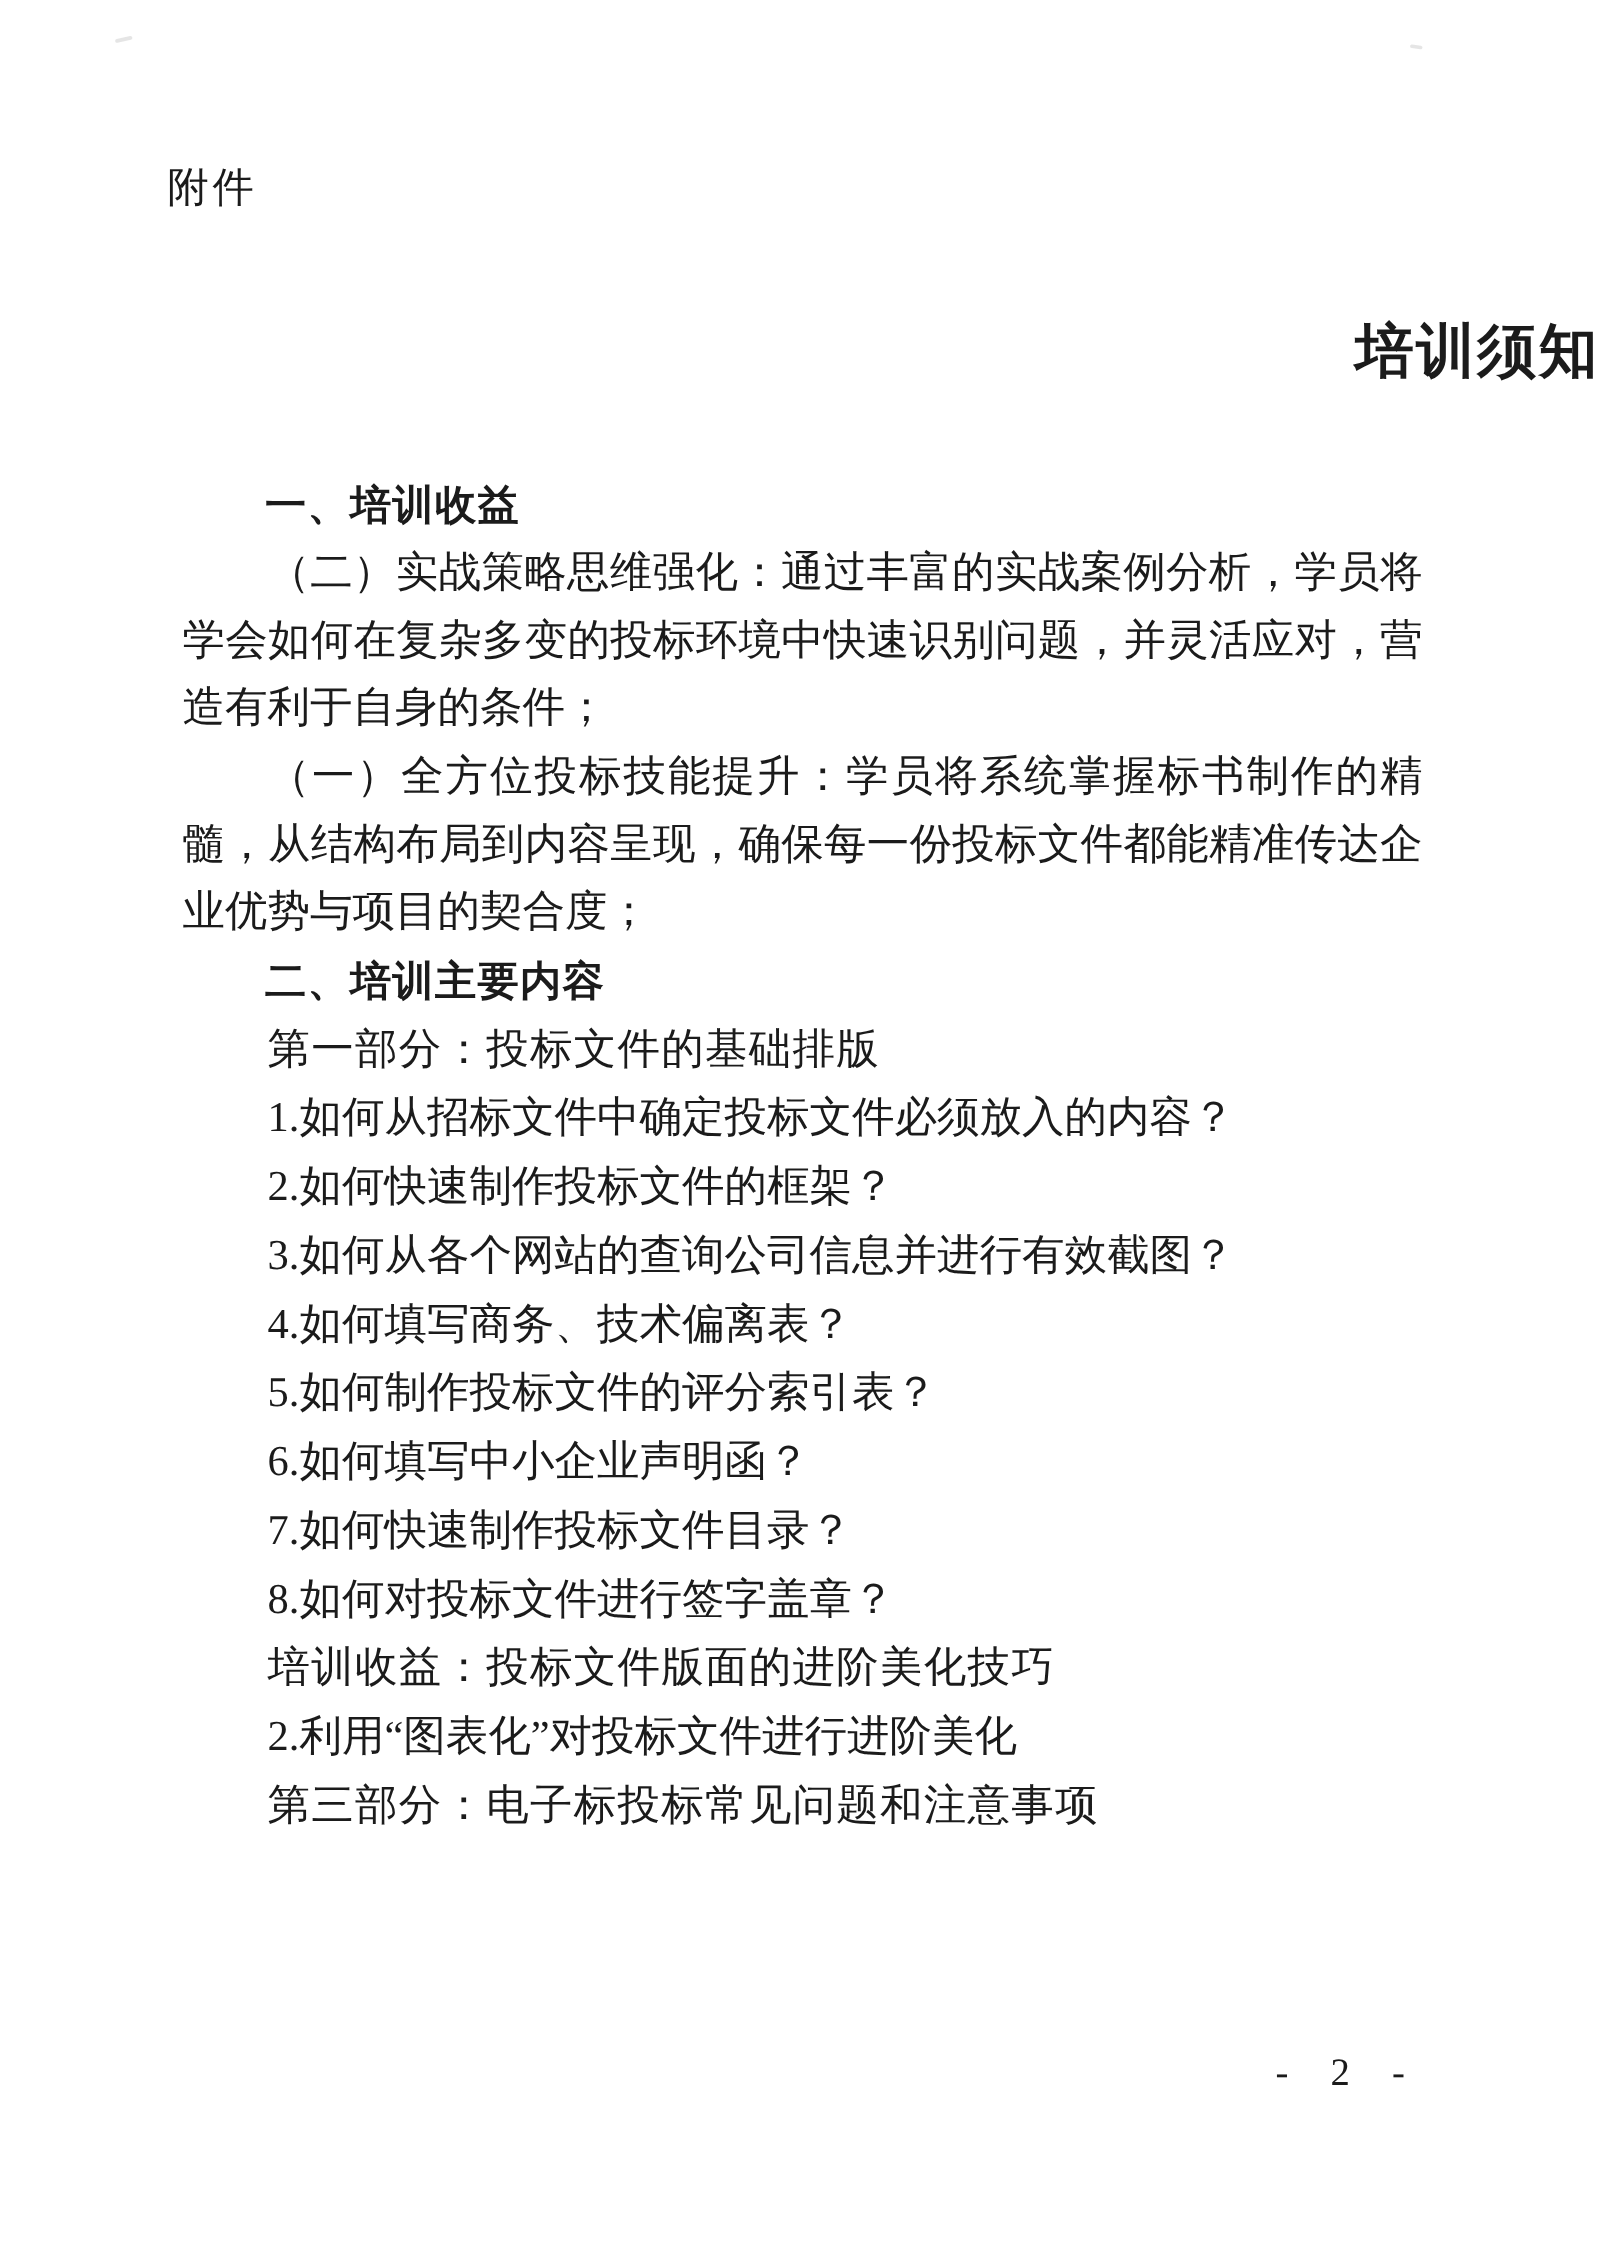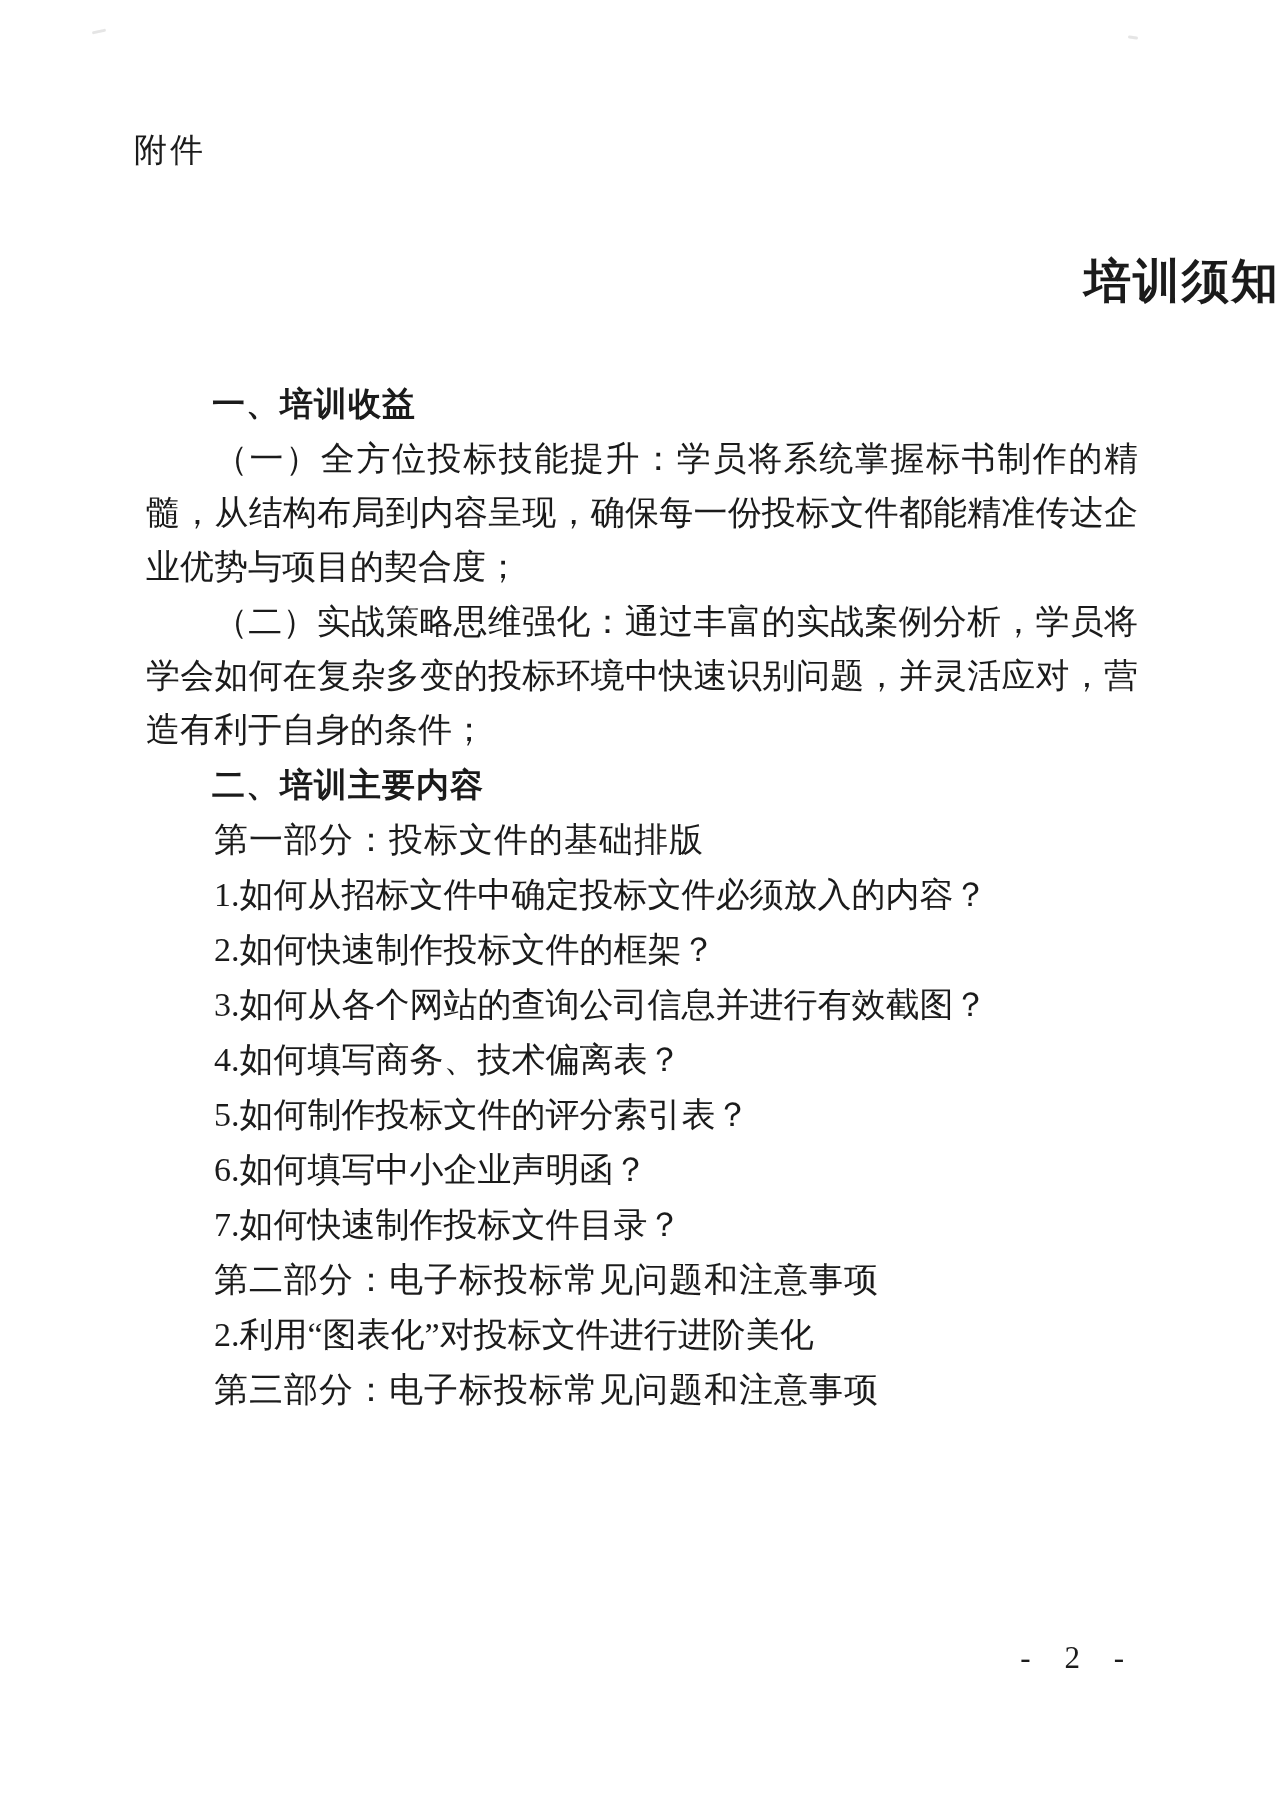--- a/index.html
+++ b/index.html
@@ -104,38 +104,39 @@
   <span class="speck s2"></span>
 
   <div class="attachment">附件</div>
 
   <h1 class="title">培训须知</h1>
 
   <div class="content">
 
     <h2 class="sec-heading">一、培训收益</h2>
 
+    <p class="para">（二）实战策略思维强化：通过丰富的实战案例分析，学员将学会如何在复杂多变的投标环境中快速识别问题，并灵活应对，营造有利于自身的条件；</p>
+
     <p class="para">（一）全方位投标技能提升：学员将系统掌握标书制作的精髓，从结构布局到内容呈现，确保每一份投标文件都能精准传达企业优势与项目的契合度；</p>
-
-    <p class="para">（二）实战策略思维强化：通过丰富的实战案例分析，学员将学会如何在复杂多变的投标环境中快速识别问题，并灵活应对，营造有利于自身的条件；</p>
 
 
     <h2 class="sec-heading">二、培训主要内容</h2>
 
     <div class="part-title">第一部分：投标文件的基础排版</div>
 
     <div class="list-item">1.如何从招标文件中确定投标文件必须放入的内容？</div>
     <div class="list-item">2.如何快速制作投标文件的框架？</div>
     <div class="list-item">3.如何从各个网站的查询公司信息并进行有效截图？</div>
     <div class="list-item">4.如何填写商务、技术偏离表？</div>
     <div class="list-item">5.如何制作投标文件的评分索引表？</div>
     <div class="list-item">6.如何填写中小企业声明函？</div>
     <div class="list-item">7.如何快速制作投标文件目录？</div>
+    <div class="list-item">8.如何对投标文件进行签字盖章？</div>
 
-    <div class="part-title">第二部分：电子标投标常见问题和注意事项</div>
+    <div class="part-title">培训收益：投标文件版面的进阶美化技巧</div>
 
     <div class="list-item">2.利用“图表化”对投标文件进行进阶美化</div>
 
     <div class="part-title">第三部分：电子标投标常见问题和注意事项</div>
 
   </div>
 
   <div class="footer-page-number">- 2 -</div>
 
 </div>

